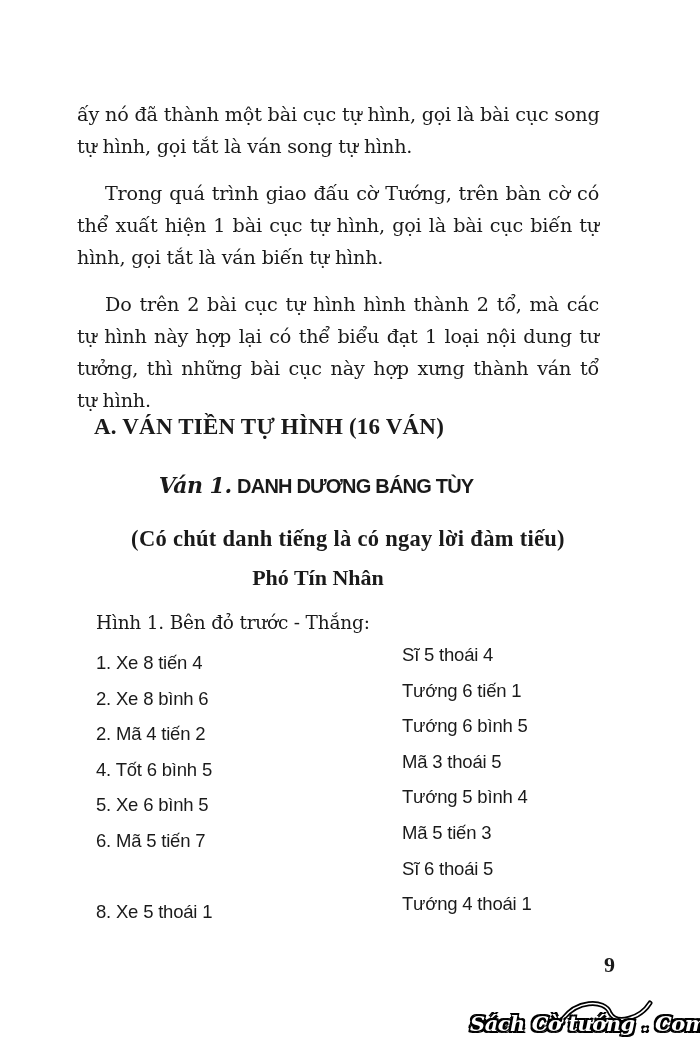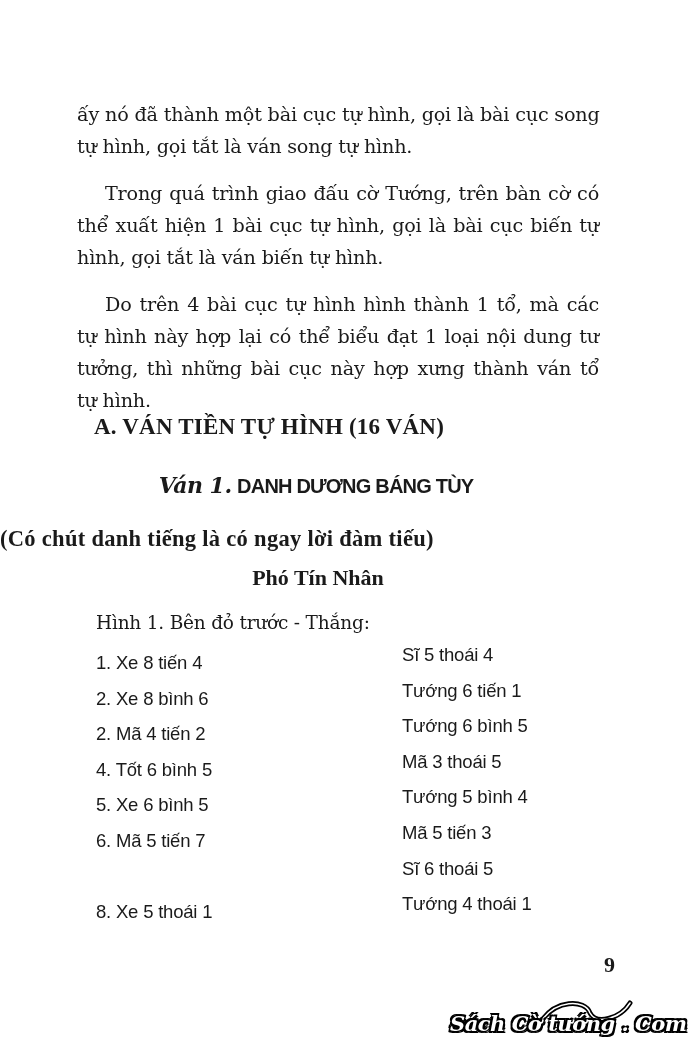--- a/index.html
+++ b/index.html
@@ -19,21 +19,21 @@
       font-family: "Liberation Serif", serif; font-weight: bold; font-size: 23px; letter-spacing: 0.2px;
       white-space: nowrap;
     }
     .game-title {
       position: absolute; left: 0; width: 632px; top: 472px; text-align: center;
       font-size: 22px; white-space: nowrap;
     }
     .game-title .van { font-family: "DejaVu Serif", serif; font-style: italic; font-weight: bold; font-size: 22px; letter-spacing: -0.5px; }
     .game-title .name { font-family: "Liberation Sans", sans-serif; font-weight: bold; font-size: 20px; letter-spacing: -0.8px; }
     .subtitle {
-      position: absolute; left: 0; width: 700px; top: 526px; text-align: left;
+      position: absolute; left: 0; width: 700px; top: 526px; text-align: center;
       font-family: "Liberation Serif", serif; font-weight: bold; font-size: 22.5px; white-space: nowrap; letter-spacing: 0.3px;
       padding-right: 4px; box-sizing: border-box;
     }
     .author {
       position: absolute; left: 0; width: 636px; top: 565px; text-align: center;
       font-family: "Liberation Serif", serif; font-weight: bold; font-size: 22px; white-space: nowrap;
     }
     .fig-head {
       position: absolute; left: 96px; top: 612px;
       font-family: "DejaVu Serif", serif; font-size: 18.5px; white-space: nowrap; letter-spacing: -0.2px;
@@ -43,21 +43,21 @@
     .move-red, .move-black {
       position: absolute; font-family: Liberation Sans, sans-serif; font-size: 18.5px; white-space: nowrap; letter-spacing: -0.2px;
     }
     .move-red { left: 0; top: 6px; }
     .move-black { left: 306px; top: -2px; }
     .page-number {
       position: absolute; left: 604px; top: 952px;
       font-family: "Liberation Serif", serif; font-size: 22px; font-weight: bold;
     }
     .watermark {
-      position: absolute; left: 450px; top: 1003px; height: 40px; width: 184px; padding-left: 40px;
+      position: absolute; left: 470px; top: 1003px; height: 40px; width: 184px; padding-left: 40px;
     }
     .wm-text {
       position: absolute; left: 0; top: 8px; white-space: nowrap;
       font-family: "DejaVu Serif", serif; font-weight: bold; font-size: 21px; color: #ffffff;
       letter-spacing: -0.5px;
       text-shadow: 0 0 2px #000, 0 0 2px #000, 1px 1px 0 #000, -1px -1px 0 #000, 1px -1px 0 #000, -1px 1px 0 #000, 2px 2px 0 #000, -2px 2px 0 #000, 2px -2px 0 #000, -2px -2px 0 #000;
       font-style: italic;
     }
     .wm-swirl { position: absolute; left: 80px; top: -6px; }
   </style>
@@ -70,21 +70,21 @@
     <p class="para noindent">
       <span class="line">ấy nó đã thành một bài cục tự hình, gọi là bài cục song</span>
       <span class="line last">tự hình, gọi tắt là ván song tự hình.</span>
     </p>
     <p class="para">
       <span class="line" style="padding-left:28px; text-indent:0;">Trong quá trình giao đấu cờ Tướng, trên bàn cờ có</span>
       <span class="line" style="text-indent:0;">thể xuất hiện 1 bài cục tự hình, gọi là bài cục biến tự</span>
       <span class="line last" style="text-indent:0;">hình, gọi tắt là ván biến tự hình.</span>
     </p>
     <p class="para">
-      <span class="line" style="padding-left:28px; text-indent:0;">Do trên 4 bài cục tự hình hình thành 1 tổ, mà các</span>
+      <span class="line" style="padding-left:28px; text-indent:0;">Do trên 2 bài cục tự hình hình thành 2 tổ, mà các</span>
       <span class="line" style="text-indent:0;">tự hình này hợp lại có thể biểu đạt 1 loại nội dung tư</span>
       <span class="line" style="text-indent:0;">tưởng, thì những bài cục này hợp xưng thành ván tổ</span>
       <span class="line last" style="text-indent:0;">tự hình.</span>
     </p>
   </div>
 
   <div class="section-head">A. VÁN TIỀN TỰ HÌNH (16 VÁN)</div>
 
   <div class="game-title">
     <span class="van">Ván 1.</span>

